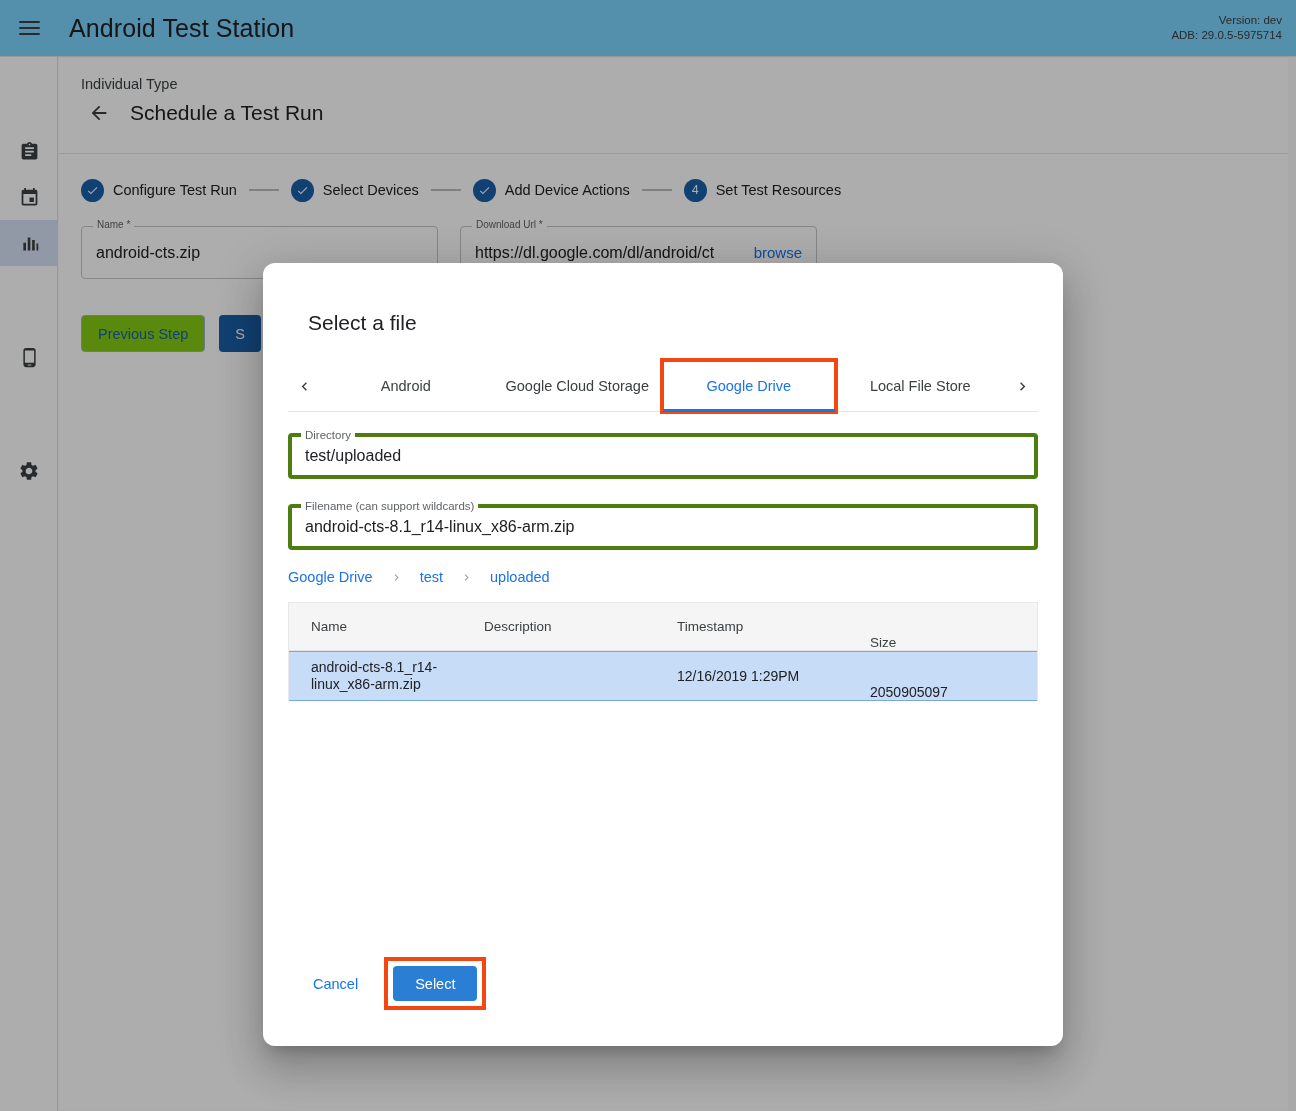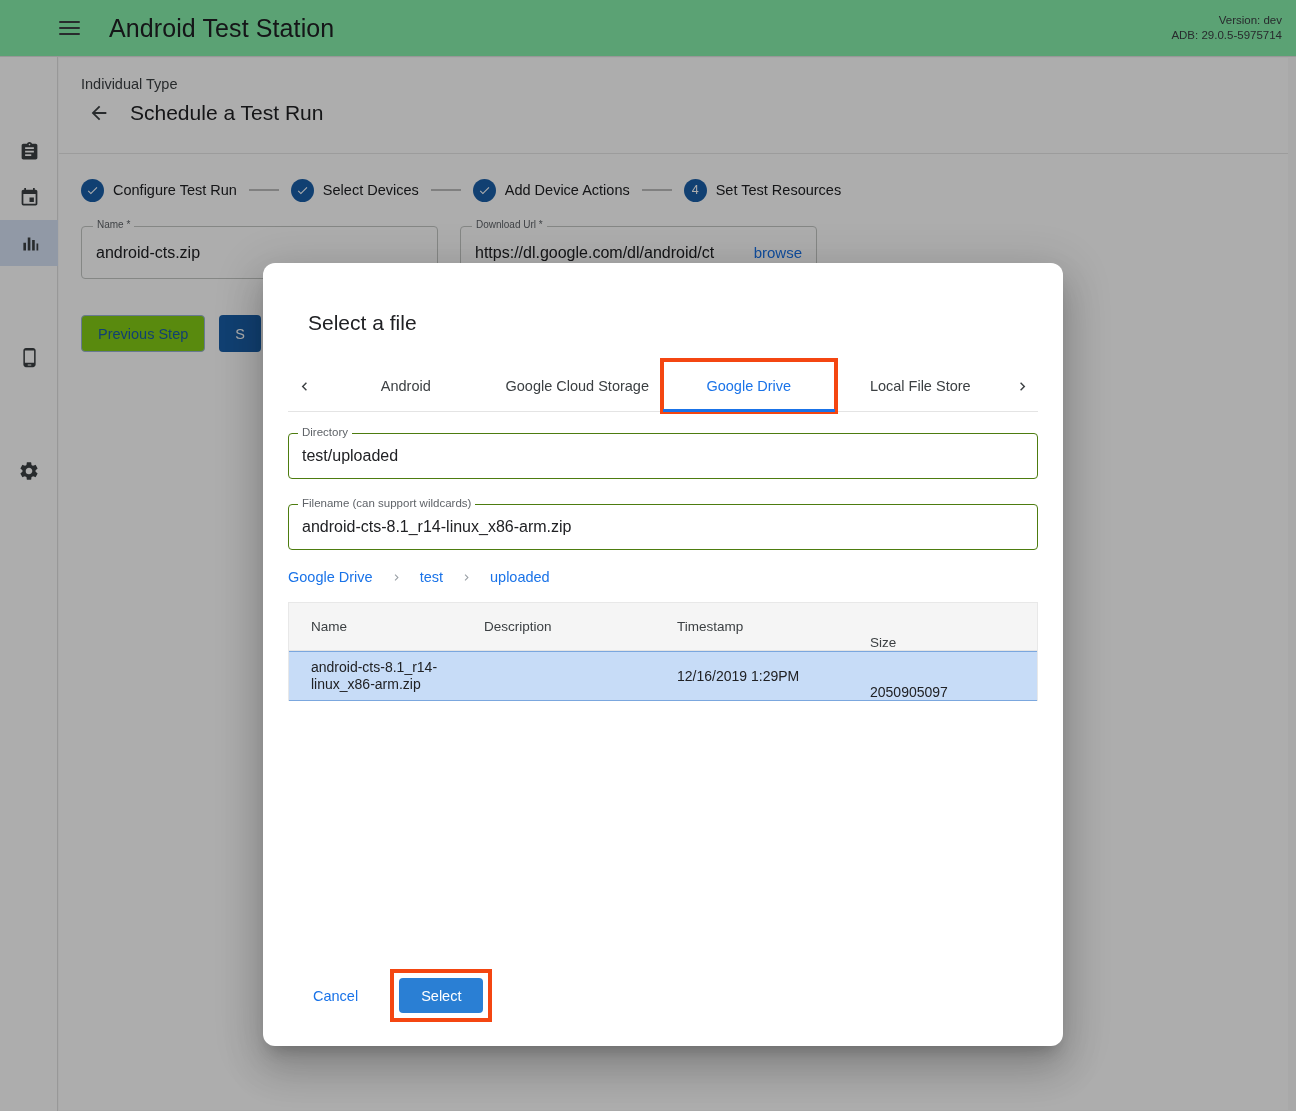--- a/index.html
+++ b/index.html
@@ -24,26 +24,25 @@
     left: 0; top: 0; right: 0; bottom: 0;
     background: rgba(0,0,0,0.32);
     z-index: 50;
   }
 
   
   .appbar {
     position: absolute;
     left: 0; top: 0;
     width: 1296px; height: 57px;
-    background: #86efac;
+    background: #7dd3fc;
     border-bottom: 1px solid #e0e0e0;
     display: flex;
     align-items: center;
     z-index: 10;
-    padding-left: 40px;
   }
   .menu-btn {
     width: 58px; height: 57px;
     display: flex; align-items: center; justify-content: center;
     cursor: pointer;
   }
   .hamburger { width: 21px; }
   .hamburger span {
     display: block; height: 2px; background: #3c4043;
     margin: 4px 0; border-radius: 1px;
@@ -291,21 +290,21 @@
     outline-offset: -1px;
     background: #fff;
     z-index: 3;
   }
 
   
   .dlg-field {
     position: relative;
     margin: 0 25px;
     height: 46px;
-    border: 1px solid #4d7c0f;
+    border: 4px solid #4d7c0f;
     border-radius: 4px;
     display: flex;
     align-items: center;
     padding: 0 11px;
     background: #fff;
   }
   .dlg-field .legend {
     position: absolute;
     top: -8px; left: 9px;
     background: #fff;
@@ -377,22 +376,22 @@
   .c-time { width: 193px; }
   .c-size { flex: 1; margin-top: 32px; }
   .trow .c-name { padding-top: 7px; padding-bottom: 7px; line-height: 17px; }
 
   .dlg-spacer { flex: 1; }
 
   
   .dlg-footer {
     display: flex;
     align-items: center;
-    padding: 0 0 28px 38px;
-    gap: 24px;
+    padding: 0 0 40px 38px;
+    gap: 18px;
   }
   .btn-text {
     background: none;
     border: none;
     color: #1a73e8;
     font-size: 14.5px;
     font-family: inherit;
     padding: 8px 12px;
     cursor: pointer;
   }

